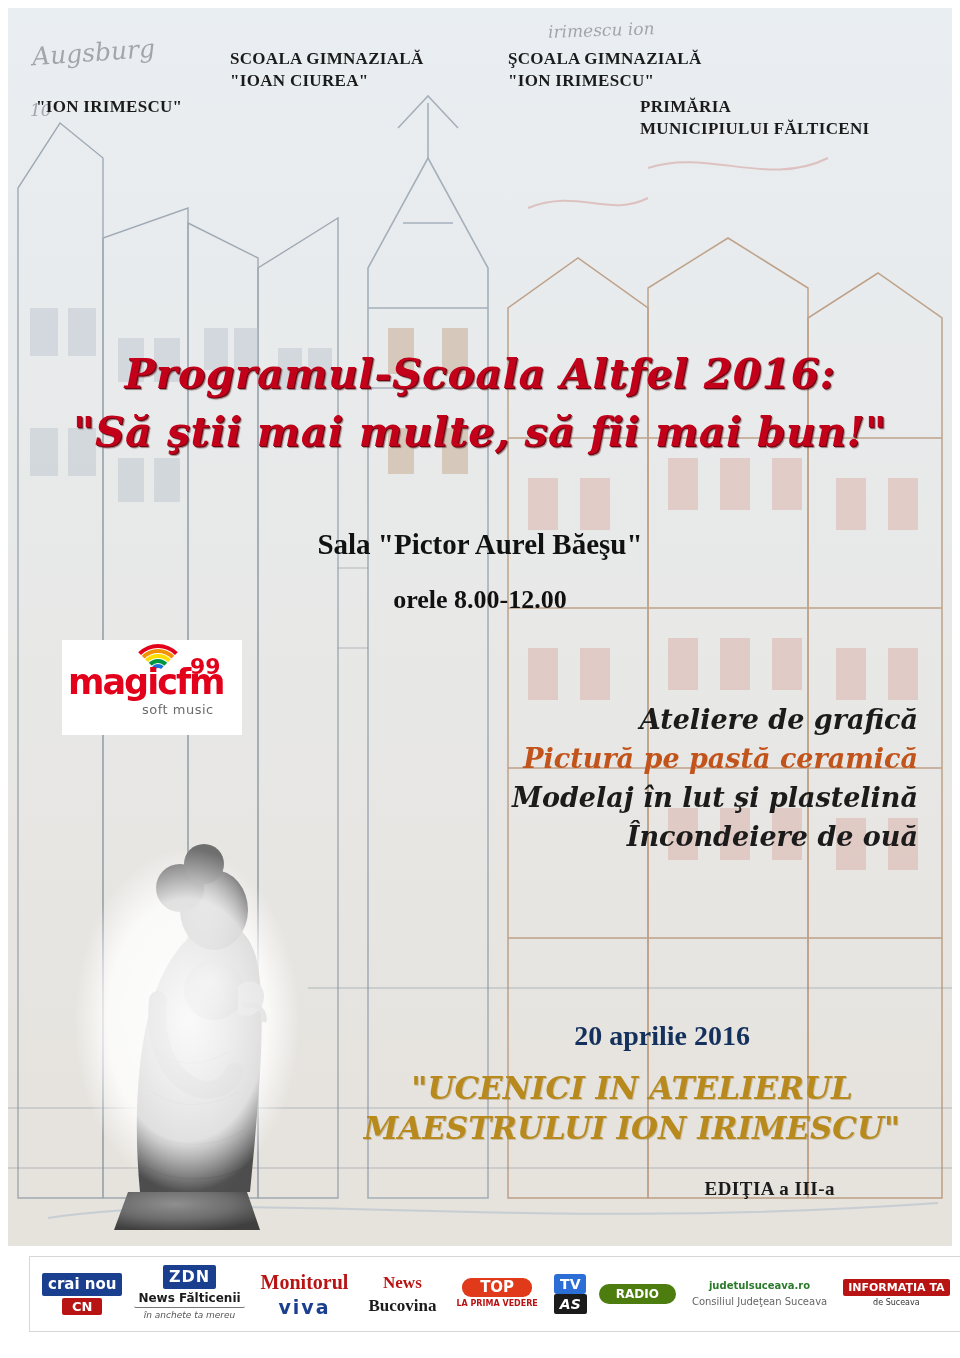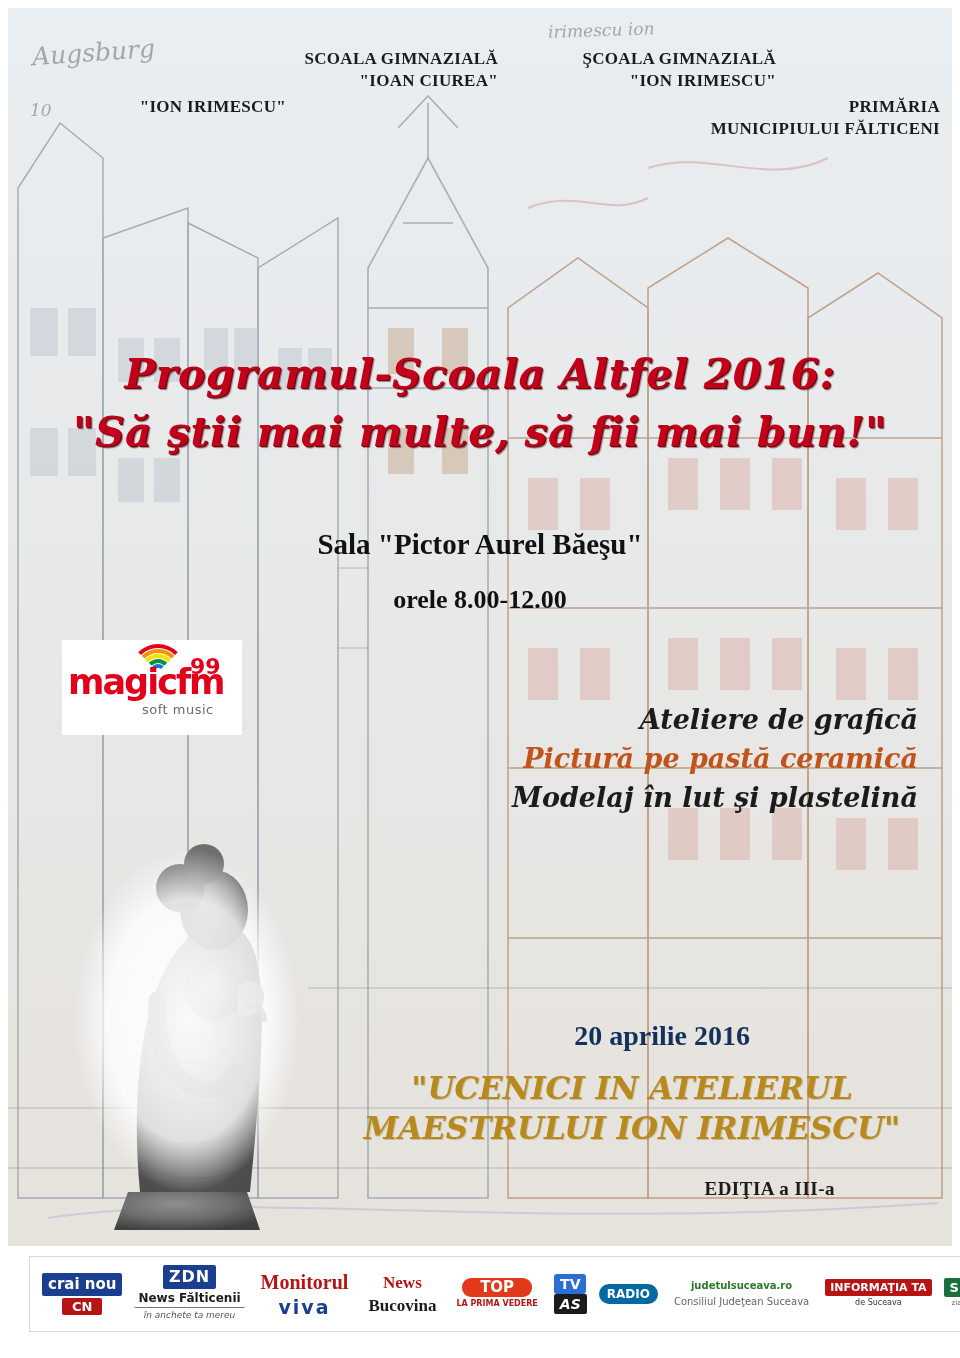--- a/index.html
+++ b/index.html
@@ -32,21 +32,21 @@
     background:
       linear-gradient(180deg, rgba(255,255,255,0.55) 0%, rgba(255,255,255,0.25) 30%, rgba(255,255,255,0.15) 60%, rgba(255,255,255,0.45) 100%),
       linear-gradient(90deg, #d9dfe4 0%, #e7e2dc 22%, #efe9e2 46%, #e3e6ea 70%, #dfe3e8 100%);
     overflow: hidden;
   }
   .bg-sketch svg { position: absolute; left: 0; top: 0; }
 
   
   .org {
     position: absolute;
-    text-align: right;
+    text-align: left;
     font-family: "Liberation Serif", serif;
     font-weight: bold;
     color: #1b1b1b;
     letter-spacing: 0.3px;
     line-height: 1.28;
   }
   .org .l1 { display: block; font-size: 17px; }
   .org .l2 { display: block; font-size: 17px; }
 
   #org-museum { left: 36px; top: 96px; width: 250px; }
@@ -264,21 +264,21 @@
   .sp-newsfalt  { color:#1b1b1b; font-size:12px; border-bottom:1px solid #777; }
   .sp-newsfalt2 { color:#555; font-size:9px; font-style:italic; font-weight:normal; }
   .sp-monitorul { color:#b81414; font-size:20px; font-family:"Liberation Serif", serif; }
   .sp-viva      { color:#1b3f8f; font-size:19px; letter-spacing:2px; }
   .sp-news      { color:#b81414; font-size:17px; font-family:"Liberation Serif", serif; }
   .sp-bucovina  { color:#1b1b1b; font-size:17px; font-family:"Liberation Serif", serif; }
   .sp-top       { background:#e03a1a; color:#ffffff; font-size:15px; padding:2px 18px; border-radius:9px; }
   .sp-top2      { color:#b81414; font-size:8px; }
   .sp-tv        { background:#2b6fd6; color:#ffffff; font-size:14px; padding:3px 6px; border-radius:3px; }
   .sp-as        { background:#1b1b1b; color:#ffffff; font-size:14px; padding:3px 6px; font-style:italic; }
-  .sp-radio     { background:#0369a1; color:#ffffff; font-size:12px; padding:4px 8px; border-radius:10px; }
+  .sp-radio     { background:#4d7c0f; color:#ffffff; font-size:12px; padding:4px 17px; border-radius:10px; }
   .sp-judet     { color:#2a7a2a; font-size:10px; }
   .sp-judet2    { color:#666; font-size:10px; font-weight:normal;text-align:right; }
   .sp-informatia-ta { background:#b81414; color:#ffffff; font-size:11px; padding:3px 5px; }
   .sp-desuceava { color:#333; font-size:8px; font-weight:normal; }
   .sp-suceavanews { background:#1b6f3f; color:#ffffff; font-size:13px; padding:3px 6px; }
   .sp-suceavanews2 { color:#555; font-size:7px; font-weight:normal; }
 
   
   .annot {
     position: absolute;
@@ -427,20 +427,21 @@
     </div>
     <div class="magic-word">magicfm</div>
     <div class="magic-99">99</div>
     <div class="magic-sub">soft music</div>
   </div>
 
   <div class="workshops">
     <div class="w1">Ateliere de grafică</div>
     <div class="w2">Pictură pe pastă ceramică</div>
     <div class="w3">Modelaj în lut şi plastelină</div>
+    <div class="w4">Încondeiere de ouă</div>
   </div>
 
   <div class="sculpture">
     <svg width="250" height="440" viewBox="0 0 250 440">
       <defs>
         <radialGradient id="stone" cx="42%" cy="32%" r="72%">
           <stop offset="0%" stop-color="#8f8f8f"></stop>
           <stop offset="55%" stop-color="#6d6d6d"></stop>
           <stop offset="100%" stop-color="#3f3f3f"></stop>
         </radialGradient>

